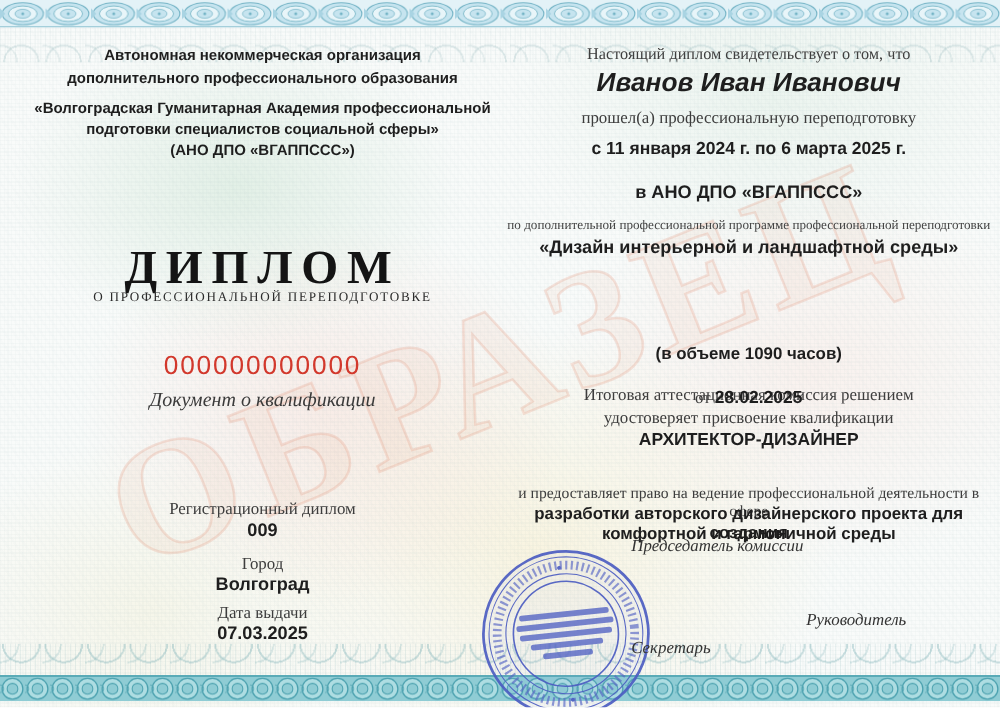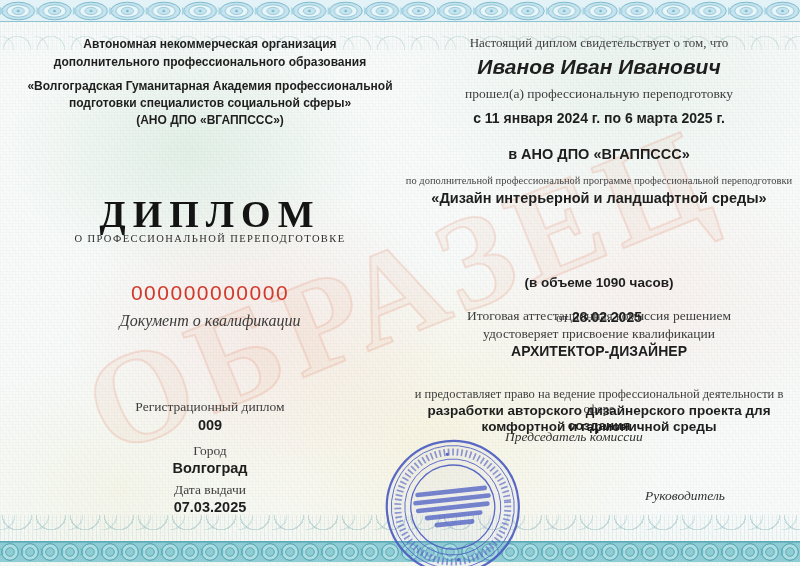--- a/index.html
+++ b/index.html
@@ -158,20 +158,21 @@
   </div>
   <div class="t rightcol serif lbl" style="top:326px;">удостоверяет присвоение квалификации</div>
   <div class="t rightcol sans-b" style="top:343px; font-size:14px;">АРХИТЕКТОР-ДИЗАЙНЕР</div>
 
   <div class="t rightcol serif" style="top:387px; font-size:12.5px;">и предоставляет право на ведение профессиональной деятельности в сфере</div>
   <div class="t rightcol sans-b" style="top:403px; font-size:13.5px;">разработки авторского дизайнерского проекта для создания</div>
   <div class="t rightcol sans-b" style="top:419px; font-size:13.5px;">комфортной и гармоничной среды</div>
 
   <div class="sig" style="top:429px;">Председатель комиссии</div>
   <div class="sig" style="top:488px;text-align:right;">Руководитель</div>
+  <div class="sig" style="top:510px;">Секретарь</div>
 
   <div class="stamp">
     <svg width="150" height="150" xmlns="http://www.w3.org/2000/svg">
       <circle cx="75" cy="75" r="66" fill="rgba(130,150,220,0.06)" stroke="#4d5ec2" stroke-width="2.2"></circle>
       <circle cx="75" cy="75" r="61.5" fill="none" stroke="#4d5ec2" stroke-width="0.9"></circle>
       <circle cx="75" cy="75" r="55" fill="none" stroke="#5565c5" stroke-width="7" stroke-dasharray="1.7 2.7" opacity="0.7"></circle>
       <circle cx="75" cy="75" r="48" fill="none" stroke="#4d5ec2" stroke-width="0.9"></circle>
       <circle cx="75" cy="75" r="42" fill="none" stroke="#4d5ec2" stroke-width="1.3"></circle>
       <g fill="#4d5ec2" opacity="0.82">
         <rect x="39" y="57" width="72" height="4.6" rx="2"></rect>

